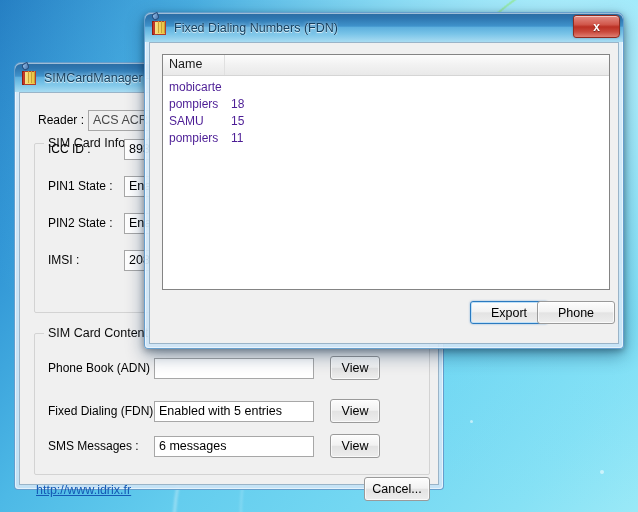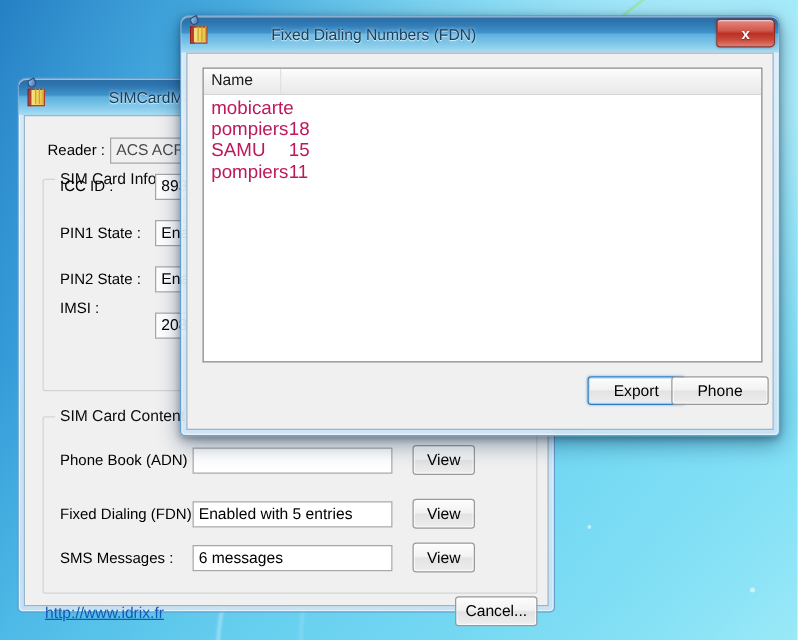--- a/index.html
+++ b/index.html
@@ -98,21 +98,20 @@
   .titlebar.active {
     background:
       linear-gradient(180deg,
         #2b6ca3 0%,
         #2e76b0 18%,
         #3f92cb 45%,
         #5eb0de 50%,
         #79c4e8 72%,
         #a9dcf2 100%);
     box-shadow: inset 0 1px 0 rgba(255,255,255,0.55);
-    gap: 43px;
   }
   .title-icon {
     width: 16px; height: 16px;
     margin-right: 6px;
     flex: 0 0 auto;
     position: relative;
   }
   .title-text {
     font-size: 12.5px;
     color: #16405f;
@@ -276,22 +275,22 @@
     box-sizing: border-box;
     border-right: 1px solid #e0e0e0;
     height: 20px;
     line-height: 19px;
     white-space: nowrap;
   }
   .lv-th.c0 { width: 62px; }
   .lv-th.c1 { width: 384px; border-right: none; }
   .lv-row { display: flex; height: 17px; align-items: center; }
   .lv-td {
-    font-size: 15px;
-    color: #be185d;
+    font-size: 12px;
+    color: #4c1d95;
     padding-left: 6px;
     box-sizing: border-box;
     height: 17px; line-height: 16px;
     white-space: nowrap;
   }
   .lv-td.c0 { width: 62px; }
   .lv-td.c1 { width: 384px; }
 </style>
 </head>
 <body>
@@ -340,21 +339,21 @@
 
     <div class="lbl" style="position:absolute; left:28px; top:49px;">ICC ID :</div>
     <div class="field" style="position:absolute; left:104px; top:46px; width:290px;">893</div>
 
     <div class="lbl" style="position:absolute; left:28px; top:86px;">PIN1 State :</div>
     <div class="field" style="position:absolute; left:104px; top:83px; width:290px;">Ena</div>
 
     <div class="lbl" style="position:absolute; left:28px; top:123px;">PIN2 State :</div>
     <div class="field" style="position:absolute; left:104px; top:120px; width:290px;">Ena</div>
 
-    <div class="lbl" style="position:absolute; left:28px; top:146px;">IMSI :</div>
+    <div class="lbl" style="position:absolute; left:28px; top:160px;">IMSI :</div>
     <div class="field" style="position:absolute; left:104px; top:157px; width:290px;">208</div>
 
     <div class="group" style="left:14px; top:240px; width:396px; height:142px;">
       <span class="group-title">SIM Card Content</span>
     </div>
 
     <div class="lbl" style="position:absolute; left:28px; top:268px;">Phone Book (ADN) :</div>
     <div class="field" style="position:absolute; left:134px; top:265px; width:160px;"></div>
     <div class="btn" style="position:absolute; left:310px; top:263px; width:50px; height:24px;">View</div>
 

